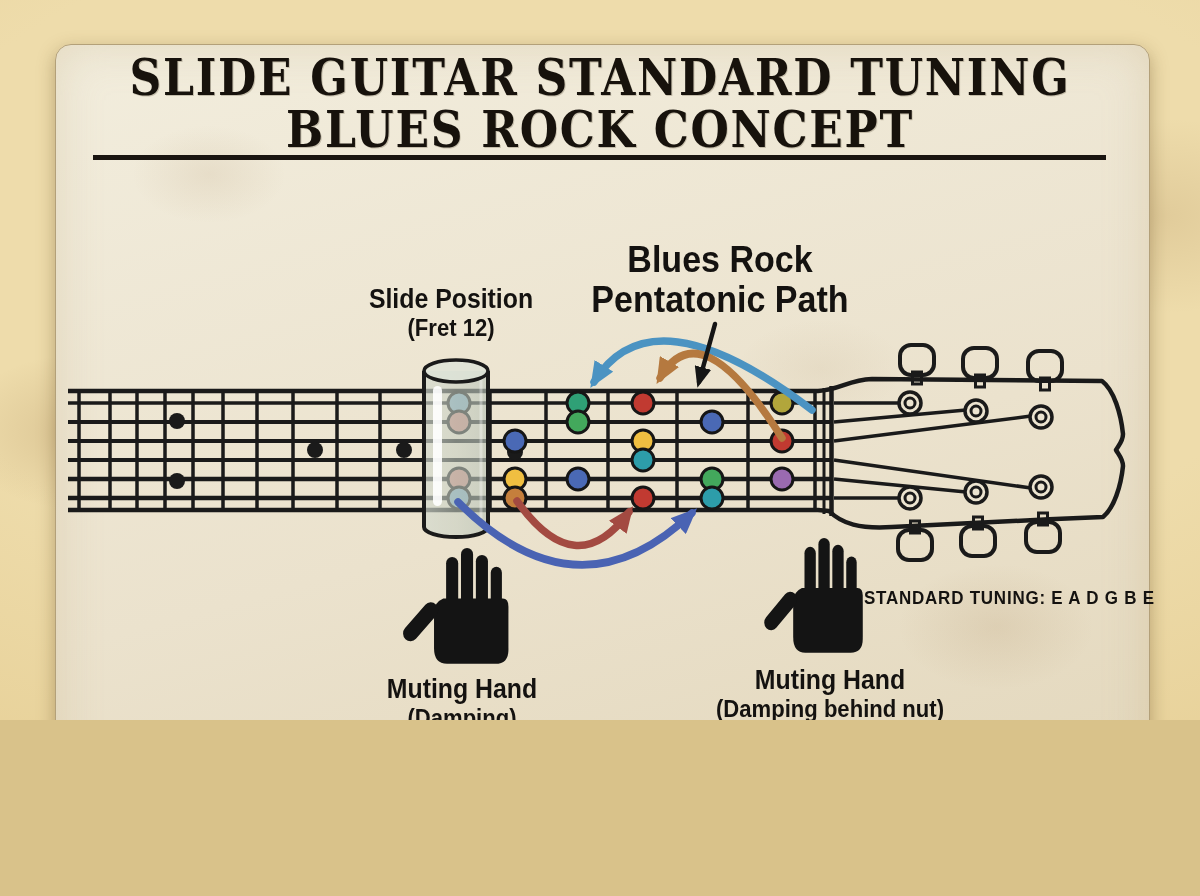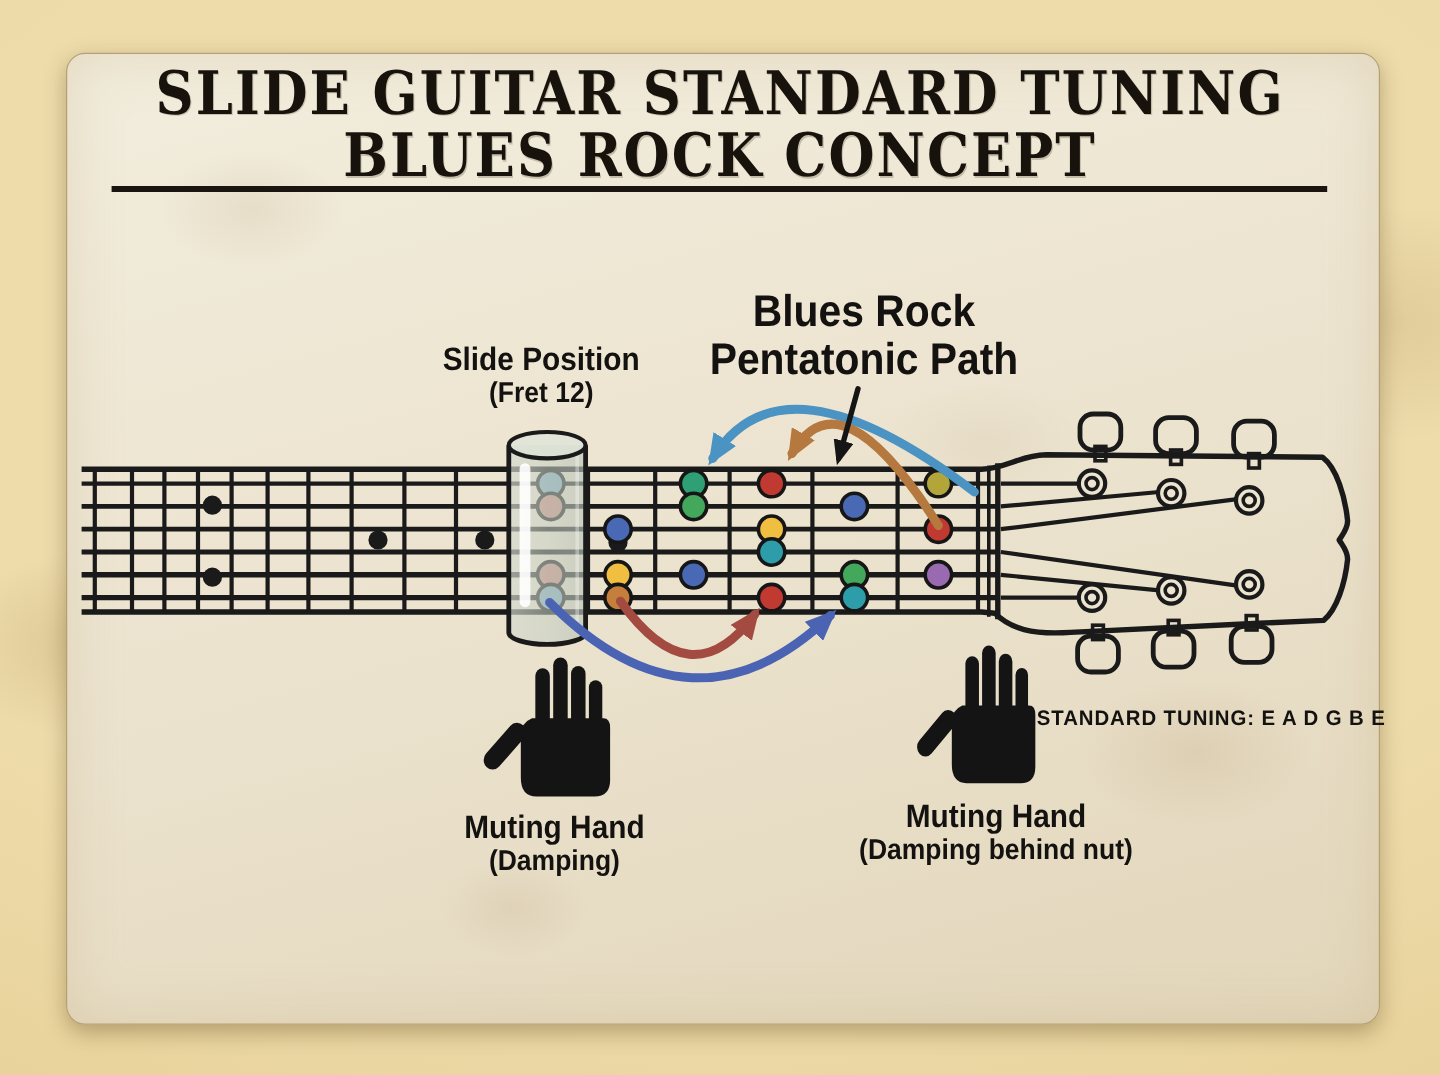--- a/index.html
+++ b/index.html
@@ -1,16 +1,16 @@
 <!DOCTYPE html>
 <html><head>
 <meta charset="utf-8">
 <style>
   html,body{margin:0;padding:0;background:#d9c28a;}
-  #canvas{position:relative;width:1200px;height:896px;overflow:hidden;
+  #canvas{position:relative;width:1200px;height:720px;overflow:hidden;
     font-family:"Liberation Sans",sans-serif;
     background:
       radial-gradient(160px 110px at 6% 60%, rgba(140,100,50,.18), transparent 70%),
       radial-gradient(200px 140px at 97% 30%, rgba(150,110,60,.15), transparent 70%),
       radial-gradient(150% 125% at 50% 35%, #eedcab 40%, #e5cd92 76%, #d8bc7c 100%);}
   #card{position:absolute;left:55px;top:44px;width:1093px;height:808px;border-radius:16px;
     background:
       radial-gradient(110px 70px at 14% 16%, rgba(150,110,60,.10), transparent 70%),
       radial-gradient(140px 90px at 86% 72%, rgba(150,110,60,.12), transparent 70%),
       radial-gradient(90px 60px at 34% 88%, rgba(140,100,55,.09), transparent 70%),

